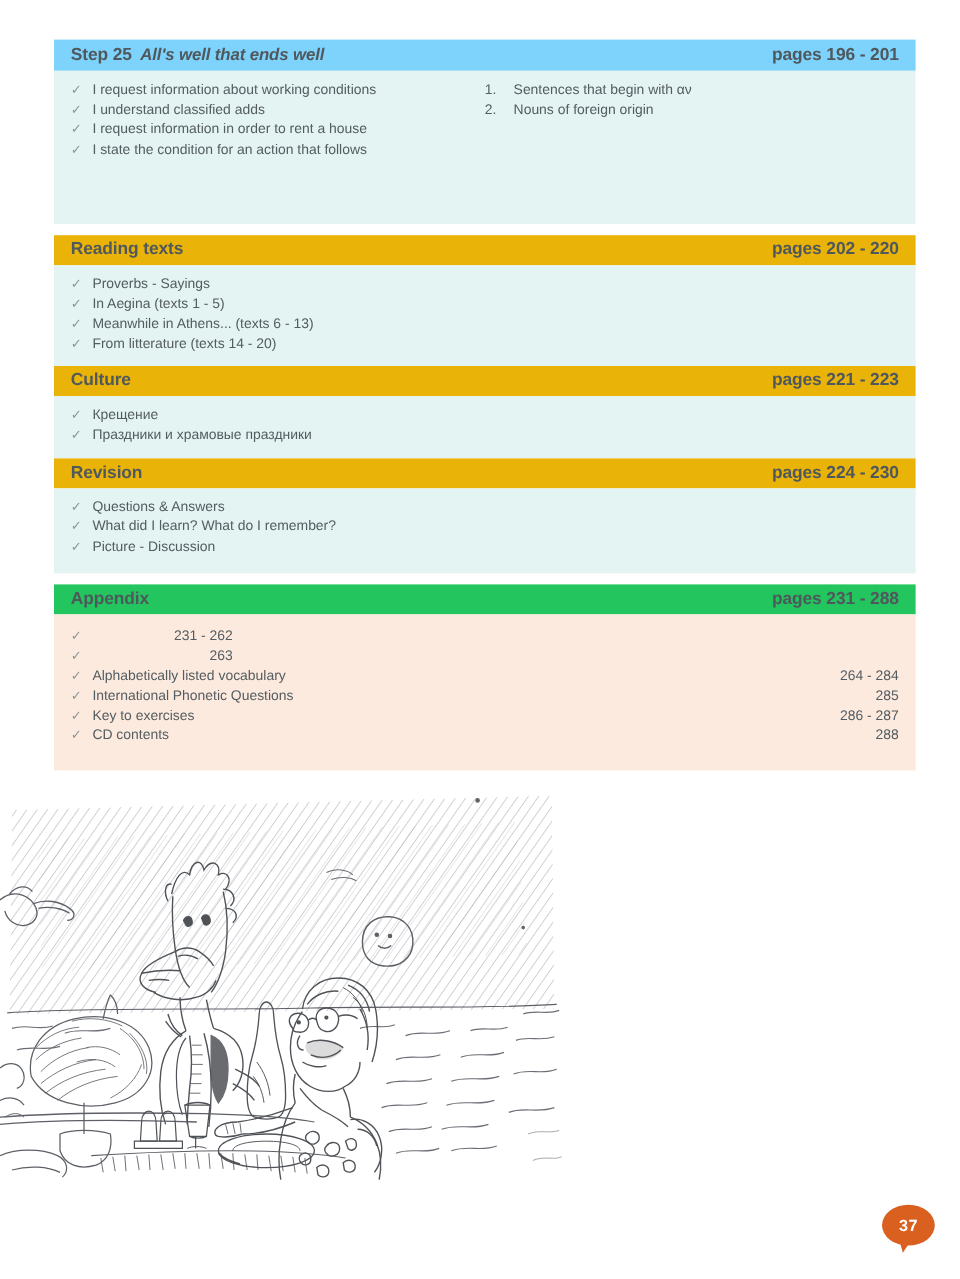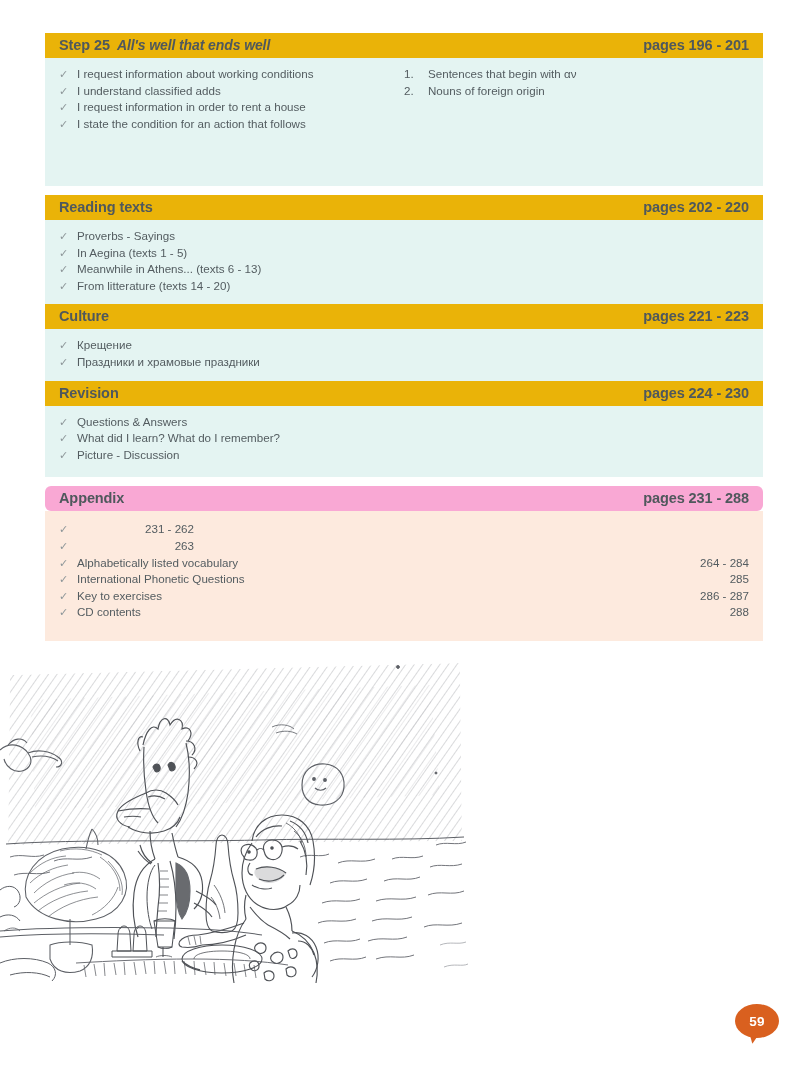--- a/index.html
+++ b/index.html
@@ -77,27 +77,27 @@
   }
   ul.items li .txt { flex: 1 1 auto; }
   ul.items li .pg {
     flex: 0 0 auto;
     text-align: right;
     width: 96px;
     margin-left: 21px;
   }
 
   
-  .t-step  .block-head { background: #eab308; }
+  .t-step  .block-head { background: #7dd3fc; }
   .t-step  .block-body { background: #e4f4f2; }
 
   .t-teal  .block-head { background: #eab308; }
   .t-teal  .block-body { background: #e4f4f2; }
 
-  .t-orange .block-head { background: #f9a8d4; border-radius: 6px; }
+  .t-orange .block-head { background: #22c55e; }
   .t-orange .block-body { background: #fdeade; }
 
   .gap-sm { height: 9px; background: #ffffff; }
 
   
   .illus {
     position: absolute;
     left: 0px;
     top: 645px;
     width: 470px;
@@ -551,14 +551,14 @@
     <g stroke="#8b8e94" fill="none" stroke-width="0.8" opacity="0.8">
       <path d="M440,300 C450,296 458,300 466,297"></path>
       <path d="M444,322 C454,318 462,322 468,319"></path>
     </g>
   </svg>
 </div>
 
 <div class="page-badge">
   <div class="tail"></div>
   <div class="bubble"></div>
-  <div class="num">59</div>
+  <div class="num">37</div>
 </div>
 
 </body></html>

